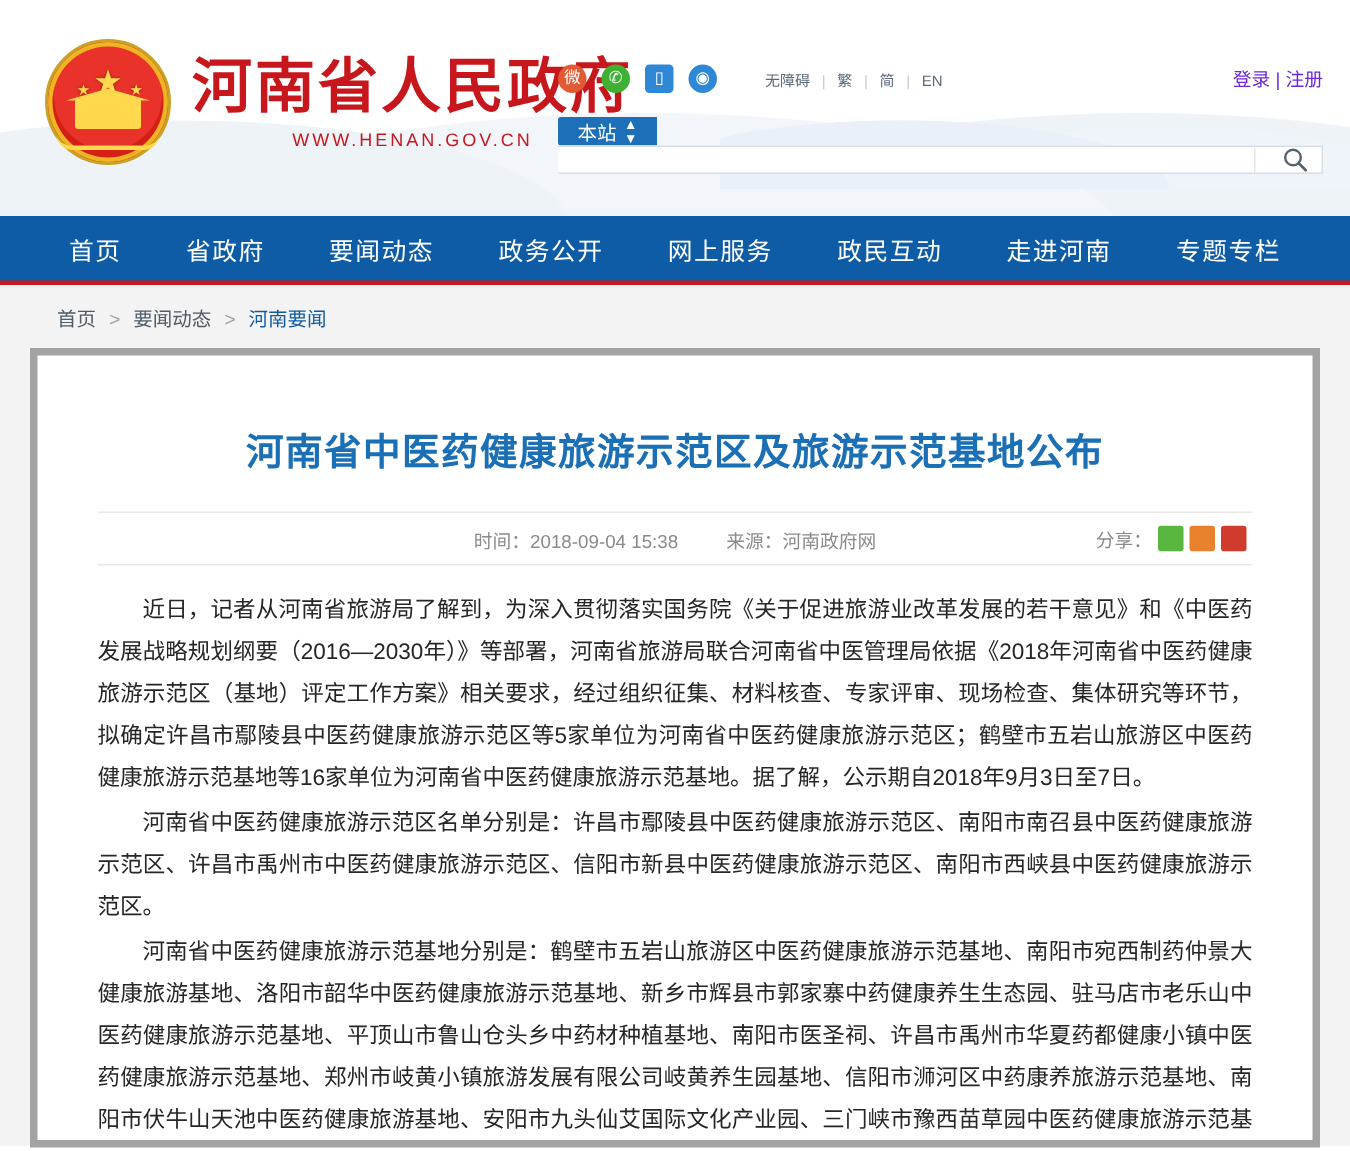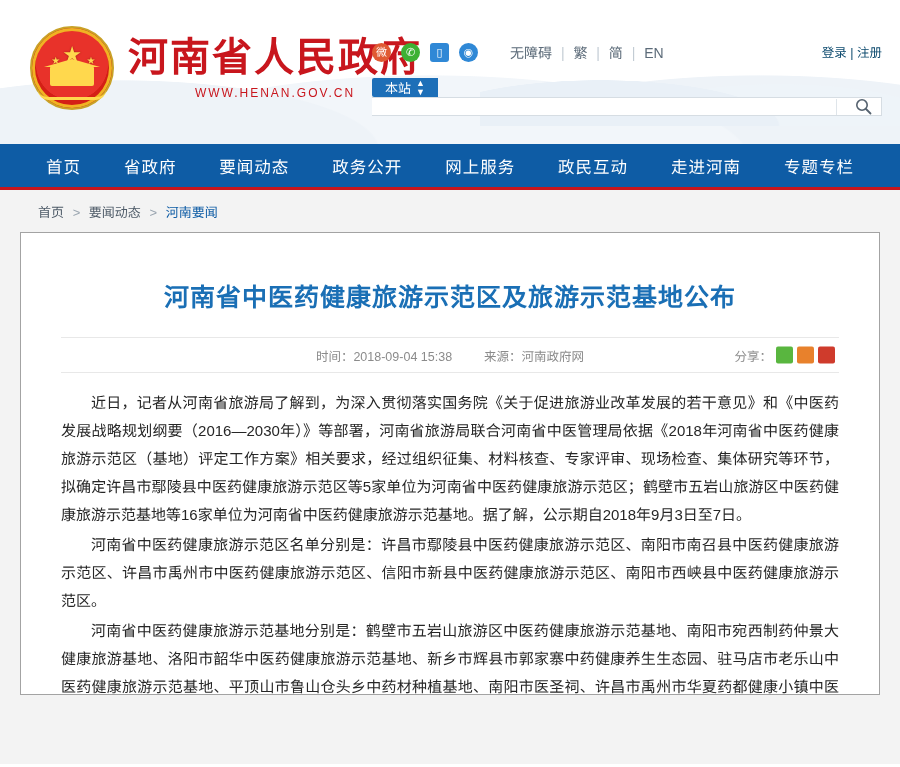--- a/index.html
+++ b/index.html
@@ -130,29 +130,29 @@
     font-size: 11px;
     line-height: 1;
   }
   .hicon.wb { background: #e05a33; border-radius: 50%; }
   .hicon.wx { background: #3eb134; border-radius: 50%; }
   .hicon.ph { background: #2f88d6; border-radius: 3px; }
   .hicon.cam { background: #2f88d6; border-radius: 50%; }
   .toplinks {
     margin-left: 22px;
     color: #5c6b79;
-    font-size: 14px;
+    font-size: 10px;
     white-space: nowrap;
   }
   .toplinks span { cursor: pointer; }
   .toplinks .sep { color: #c3ccd4; margin: 0 5px; }
   .login-links {
     position: absolute;
     right: 0; top: 0;
-    color: #0c4a6e;
+    color: #6d28d9;
     font-size: 12.5px;
     white-space: nowrap;
   }
 
   .searchrow {
     margin-top: 16px;
     display: flex;
     align-items: stretch;
     height: 32px;
     flex-direction: column;
@@ -235,22 +235,22 @@
     gap: 36px;
   }
   .crumb a { color: #4e5b68; text-decoration: none; cursor: pointer; }
   .crumb .sep { margin: 0 5px; color: #9aa5b0; }
   .crumb .cur { color: #0e5ca5; }
   .tools { color: #4a5561; }
   .tools .b { cursor: pointer; }
 
   .card {
     background: #fff;
-    border: 1px solid #a3a3a3;
-    height: 463px;
+    border: 5px solid #a3a3a3;
+    height: 533px;
     padding: 26px 40px 0 40px;
     overflow: hidden;
   }
   .art-title {
     text-align: center;
     color: #1a6fb5;
     font-size: 25px;
     font-weight: bold;
     letter-spacing: 1px;
     margin: 18px 0 24px;

